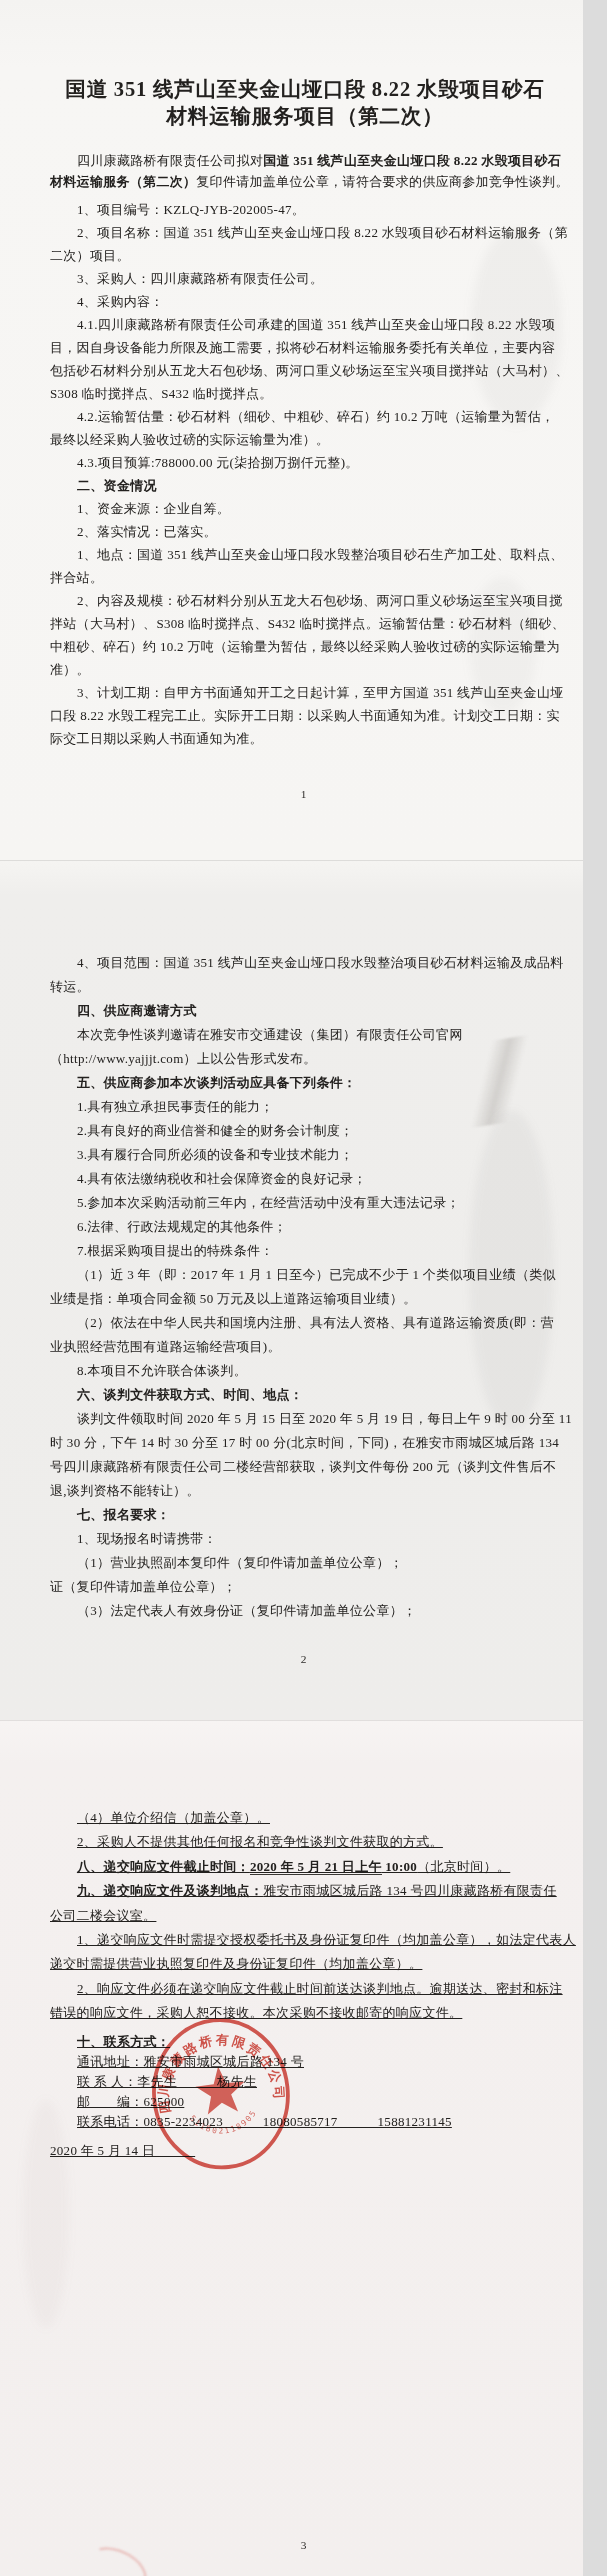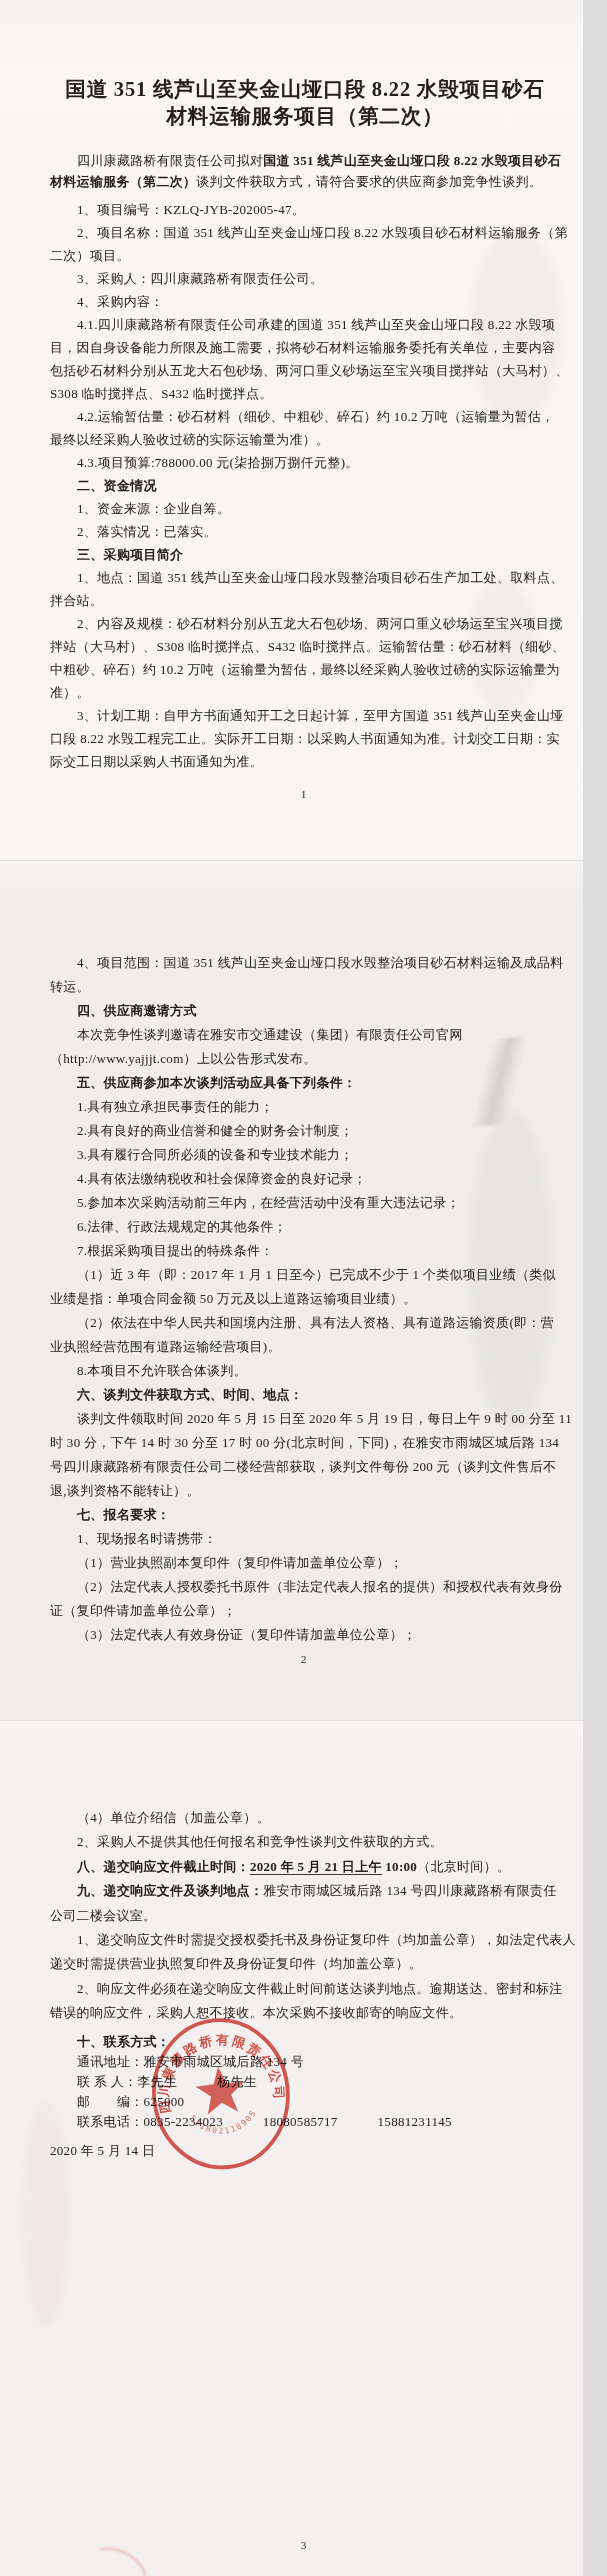--- a/index.html
+++ b/index.html
@@ -7,21 +7,21 @@
   .page{position:relative;width:583px;overflow:hidden;
         font-family:"Liberation Serif","DejaVu Serif",serif;color:#23211f;}
   .page-1{height:860px;background:linear-gradient(180deg,#f4f3f1 0%,#f7f6f4 8%,#f6f5f3 100%);}
   .page-2{height:859px;background:linear-gradient(180deg,#f5f4f2 0%,#efeeec 4%,#eeedeb 100%);
           border-top:0.8px solid rgba(0,0,0,0.07);}
   .page-3{height:857px;background:linear-gradient(180deg,#f7f4f3 0%,#f4f0ef 5%,#f3efee 100%);
           border-top:0.8px solid rgba(0,0,0,0.07);}
   .content{position:absolute;left:50px;width:510px;top:0;}
   .page-1 .content{padding-top:76px;}
   .page-2 .content{padding-top:90px;}
-  .page-3 .content{padding-top:85px;}
+  .page-3 .content{padding-top:85px;text-decoration:underline;}
   p.ln{margin:0;font-size:13px;line-height:23px;letter-spacing:0.3px;white-space:nowrap;}
   p.ln.ind{text-indent:27px;}
   p.ln.right{text-align:left;}
   span.b{font-weight:bold;}
   span.u{border-bottom:1.1px solid #3a3835;}
   .title-block p.ln{font-size:20.5px;line-height:26.6px;font-weight:bold;text-align:center;
                     letter-spacing:0.8px;white-space:normal;}
   .intro-block{margin-top:21px;}
   .intro-block p.ln{line-height:21px;}
   .body-block{margin-top:6px;}
@@ -58,39 +58,38 @@
   <div class="page page-1">
     <div class="smudge sm-a"></div>
     <div class="smudge sm-b"></div>
     <div class="content">
         <div class="block title-block">
           <p class="ln "><span class="b">国道 351 线芦山至夹金山垭口段 8.22 水毁项目砂石</span></p>
           <p class="ln "><span class="b">材料运输服务项目（第二次）</span></p>
         </div>
         <div class="block intro-block">
           <p class="ln ind"><span>四川康藏路桥有限责任公司拟对</span><span class="b">国道 351 线芦山至夹金山垭口段 8.22 水毁项目砂石</span></p>
-          <p class="ln "><span class="b">材料运输服务（第二次）</span><span>谈判文件获取方式，请符合要求的供应商参加竞争性谈判。</span></p>
+          <p class="ln "><span class="b">材料运输服务（第二次）</span><span>复印件请加盖单位公章，请符合要求的供应商参加竞争性谈判。</span></p>
         </div>
         <div class="block body-block">
           <p class="ln ind"><span>1、项目编号：KZLQ-JYB-202005-47。</span></p>
           <p class="ln ind"><span>2、项目名称：国道 351 线芦山至夹金山垭口段 8.22 水毁项目砂石材料运输服务（第</span></p>
           <p class="ln "><span>二次）项目。</span></p>
           <p class="ln ind"><span>3、采购人：四川康藏路桥有限责任公司。</span></p>
           <p class="ln ind"><span>4、采购内容：</span></p>
           <p class="ln ind"><span>4.1.四川康藏路桥有限责任公司承建的国道 351 线芦山至夹金山垭口段 8.22 水毁项</span></p>
           <p class="ln "><span>目，因自身设备能力所限及施工需要，拟将砂石材料运输服务委托有关单位，主要内容</span></p>
           <p class="ln "><span>包括砂石材料分别从五龙大石包砂场、两河口重义砂场运至宝兴项目搅拌站（大马村）、</span></p>
           <p class="ln "><span>S308 临时搅拌点、S432 临时搅拌点。</span></p>
           <p class="ln ind"><span>4.2.运输暂估量：砂石材料（细砂、中粗砂、碎石）约 10.2 万吨（运输量为暂估，</span></p>
           <p class="ln "><span>最终以经采购人验收过磅的实际运输量为准）。</span></p>
           <p class="ln ind"><span>4.3.项目预算:788000.00 元(柒拾捌万捌仟元整)。</span></p>
           <p class="ln ind"><span class="b">二、资金情况</span></p>
           <p class="ln ind"><span>1、资金来源：企业自筹。</span></p>
           <p class="ln ind"><span>2、落实情况：已落实。</span></p>
-          <p class="ln ind"><span class="b">三、采购项目简介</span></p>
           <p class="ln ind"><span>1、地点：国道 351 线芦山至夹金山垭口段水毁整治项目砂石生产加工处、取料点、</span></p>
           <p class="ln "><span>拌合站。</span></p>
           <p class="ln ind"><span>2、内容及规模：砂石材料分别从五龙大石包砂场、两河口重义砂场运至宝兴项目搅</span></p>
           <p class="ln "><span>拌站（大马村）、S308 临时搅拌点、S432 临时搅拌点。运输暂估量：砂石材料（细砂、</span></p>
           <p class="ln "><span>中粗砂、碎石）约 10.2 万吨（运输量为暂估，最终以经采购人验收过磅的实际运输量为</span></p>
           <p class="ln "><span>准）。</span></p>
           <p class="ln ind"><span>3、计划工期：自甲方书面通知开工之日起计算，至甲方国道 351 线芦山至夹金山垭</span></p>
           <p class="ln "><span>口段 8.22 水毁工程完工止。实际开工日期：以采购人书面通知为准。计划交工日期：实</span></p>
           <p class="ln "><span>际交工日期以采购人书面通知为准。</span></p>
         </div>
@@ -122,21 +121,20 @@
           <p class="ln "><span>业执照经营范围有道路运输经营项目)。</span></p>
           <p class="ln ind"><span>8.本项目不允许联合体谈判。</span></p>
           <p class="ln ind"><span class="b">六、谈判文件获取方式、时间、地点：</span></p>
           <p class="ln ind"><span>谈判文件领取时间 2020 年 5 月 15 日至 2020 年 5 月 19 日，每日上午 9 时 00 分至 11</span></p>
           <p class="ln "><span>时 30 分，下午 14 时 30 分至 17 时 00 分(北京时间，下同)，在雅安市雨城区城后路 134</span></p>
           <p class="ln "><span>号四川康藏路桥有限责任公司二楼经营部获取，谈判文件每份 200 元（谈判文件售后不</span></p>
           <p class="ln "><span>退,谈判资格不能转让）。</span></p>
           <p class="ln ind"><span class="b">七、报名要求：</span></p>
           <p class="ln ind"><span>1、现场报名时请携带：</span></p>
           <p class="ln ind"><span>（1）营业执照副本复印件（复印件请加盖单位公章）；</span></p>
-          <p class="ln ind"><span>（2）法定代表人授权委托书原件（非法定代表人报名的提供）和授权代表有效身份</span></p>
           <p class="ln "><span>证（复印件请加盖单位公章）；</span></p>
           <p class="ln ind"><span>（3）法定代表人有效身份证（复印件请加盖单位公章）；</span></p>
         </div>
       </div>
     <div class="page-num">2</div>
   </div>
 
   <div class="page page-3">
     <div class="smudge sm-d"></div>
     <div class="content">

